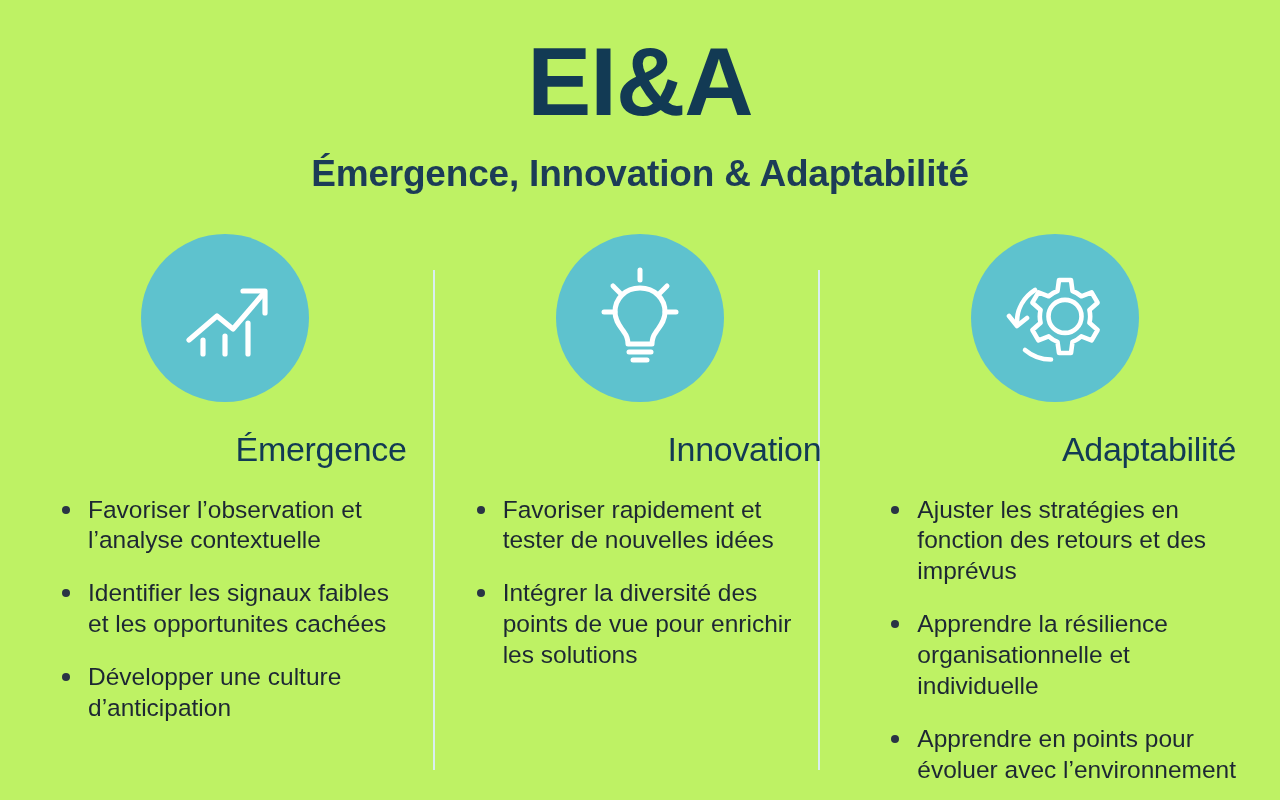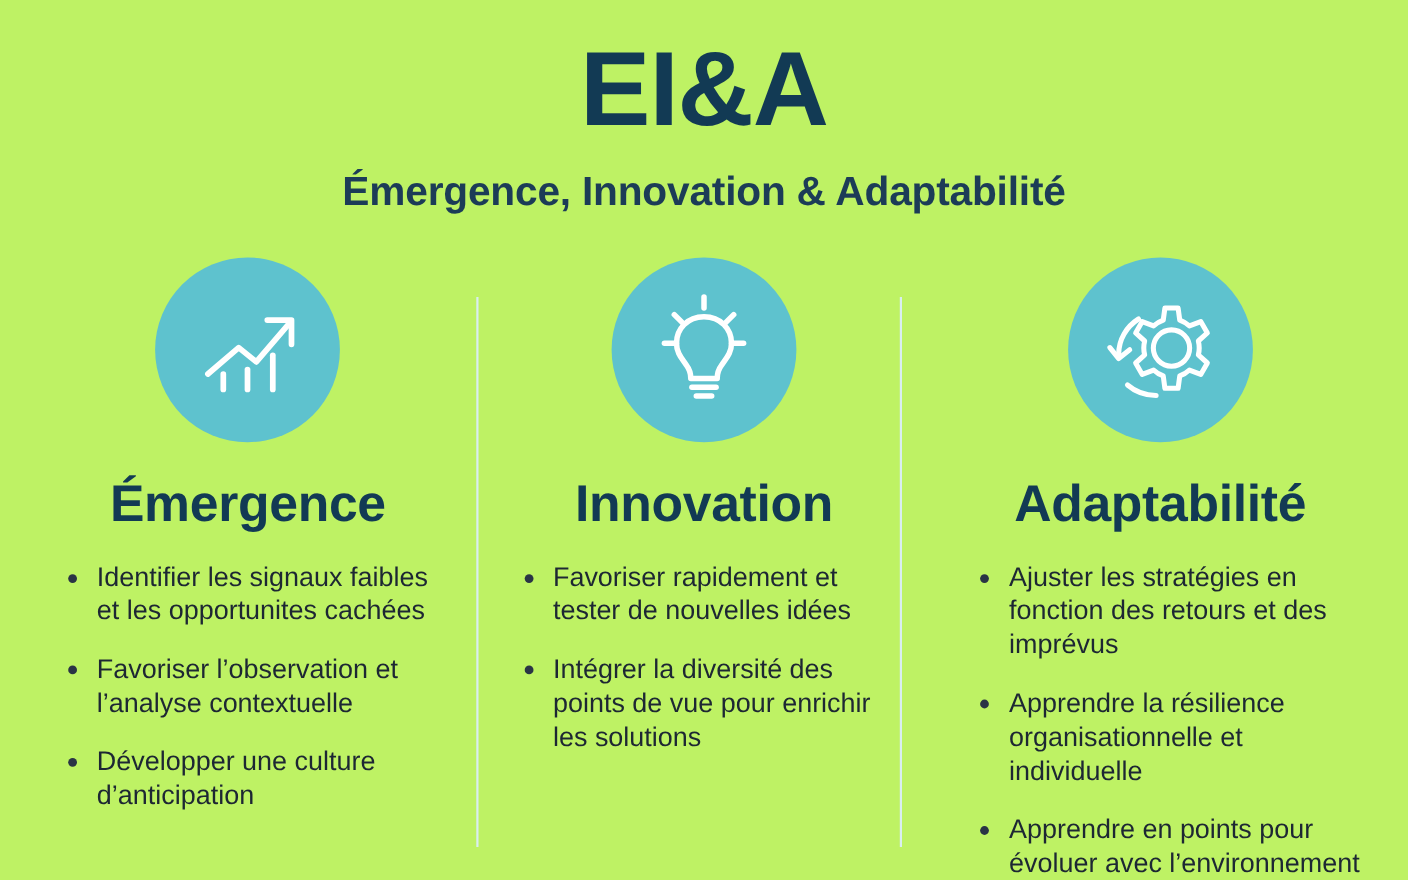--- a/index.html
+++ b/index.html
@@ -83,23 +83,23 @@
     display: flex;
     align-items: center;
     justify-content: center;
   }
   .icon-badge svg {
     display: block;
   }
 
   
   .column-heading {
-    text-align: center;
-    font-size: 47px;
-    font-weight: 700;
+    text-align: right;
+    font-size: 34px;
+    font-weight: 400;
     color: #123a54;
     margin: 28px 0 0 0;
     letter-spacing: -0.3px;
   }
 
   
   .bullet-list {
     list-style: none;
     margin: 26px 0 0 0;
     padding: 0 0 0 14px;
@@ -146,25 +146,25 @@
           <polyline points="70,25 92,25 92,47"></polyline>
           <line x1="30" y1="88" x2="30" y2="74"></line>
           <line x1="52" y1="88" x2="52" y2="70"></line>
           <line x1="75" y1="88" x2="75" y2="57"></line>
         </svg>
       </div>
       <h2 class="column-heading">Émergence</h2>
       <ul class="bullet-list">
         <li class="bullet-item">
           <span class="bullet-dot"></span>
+          <span>Favoriser l’observation et l’analyse contextuelle</span>
+        </li>
+        <li class="bullet-item">
+          <span class="bullet-dot"></span>
           <span>Identifier les signaux faibles et les opportunites cachées</span>
-        </li>
-        <li class="bullet-item">
-          <span class="bullet-dot"></span>
-          <span>Favoriser l’observation et l’analyse contextuelle</span>
         </li>
         <li class="bullet-item">
           <span class="bullet-dot"></span>
           <span>Développer une culture d’anticipation</span>
         </li>
       </ul>
     </section>
 
     <section class="column">
       <div class="icon-badge">

